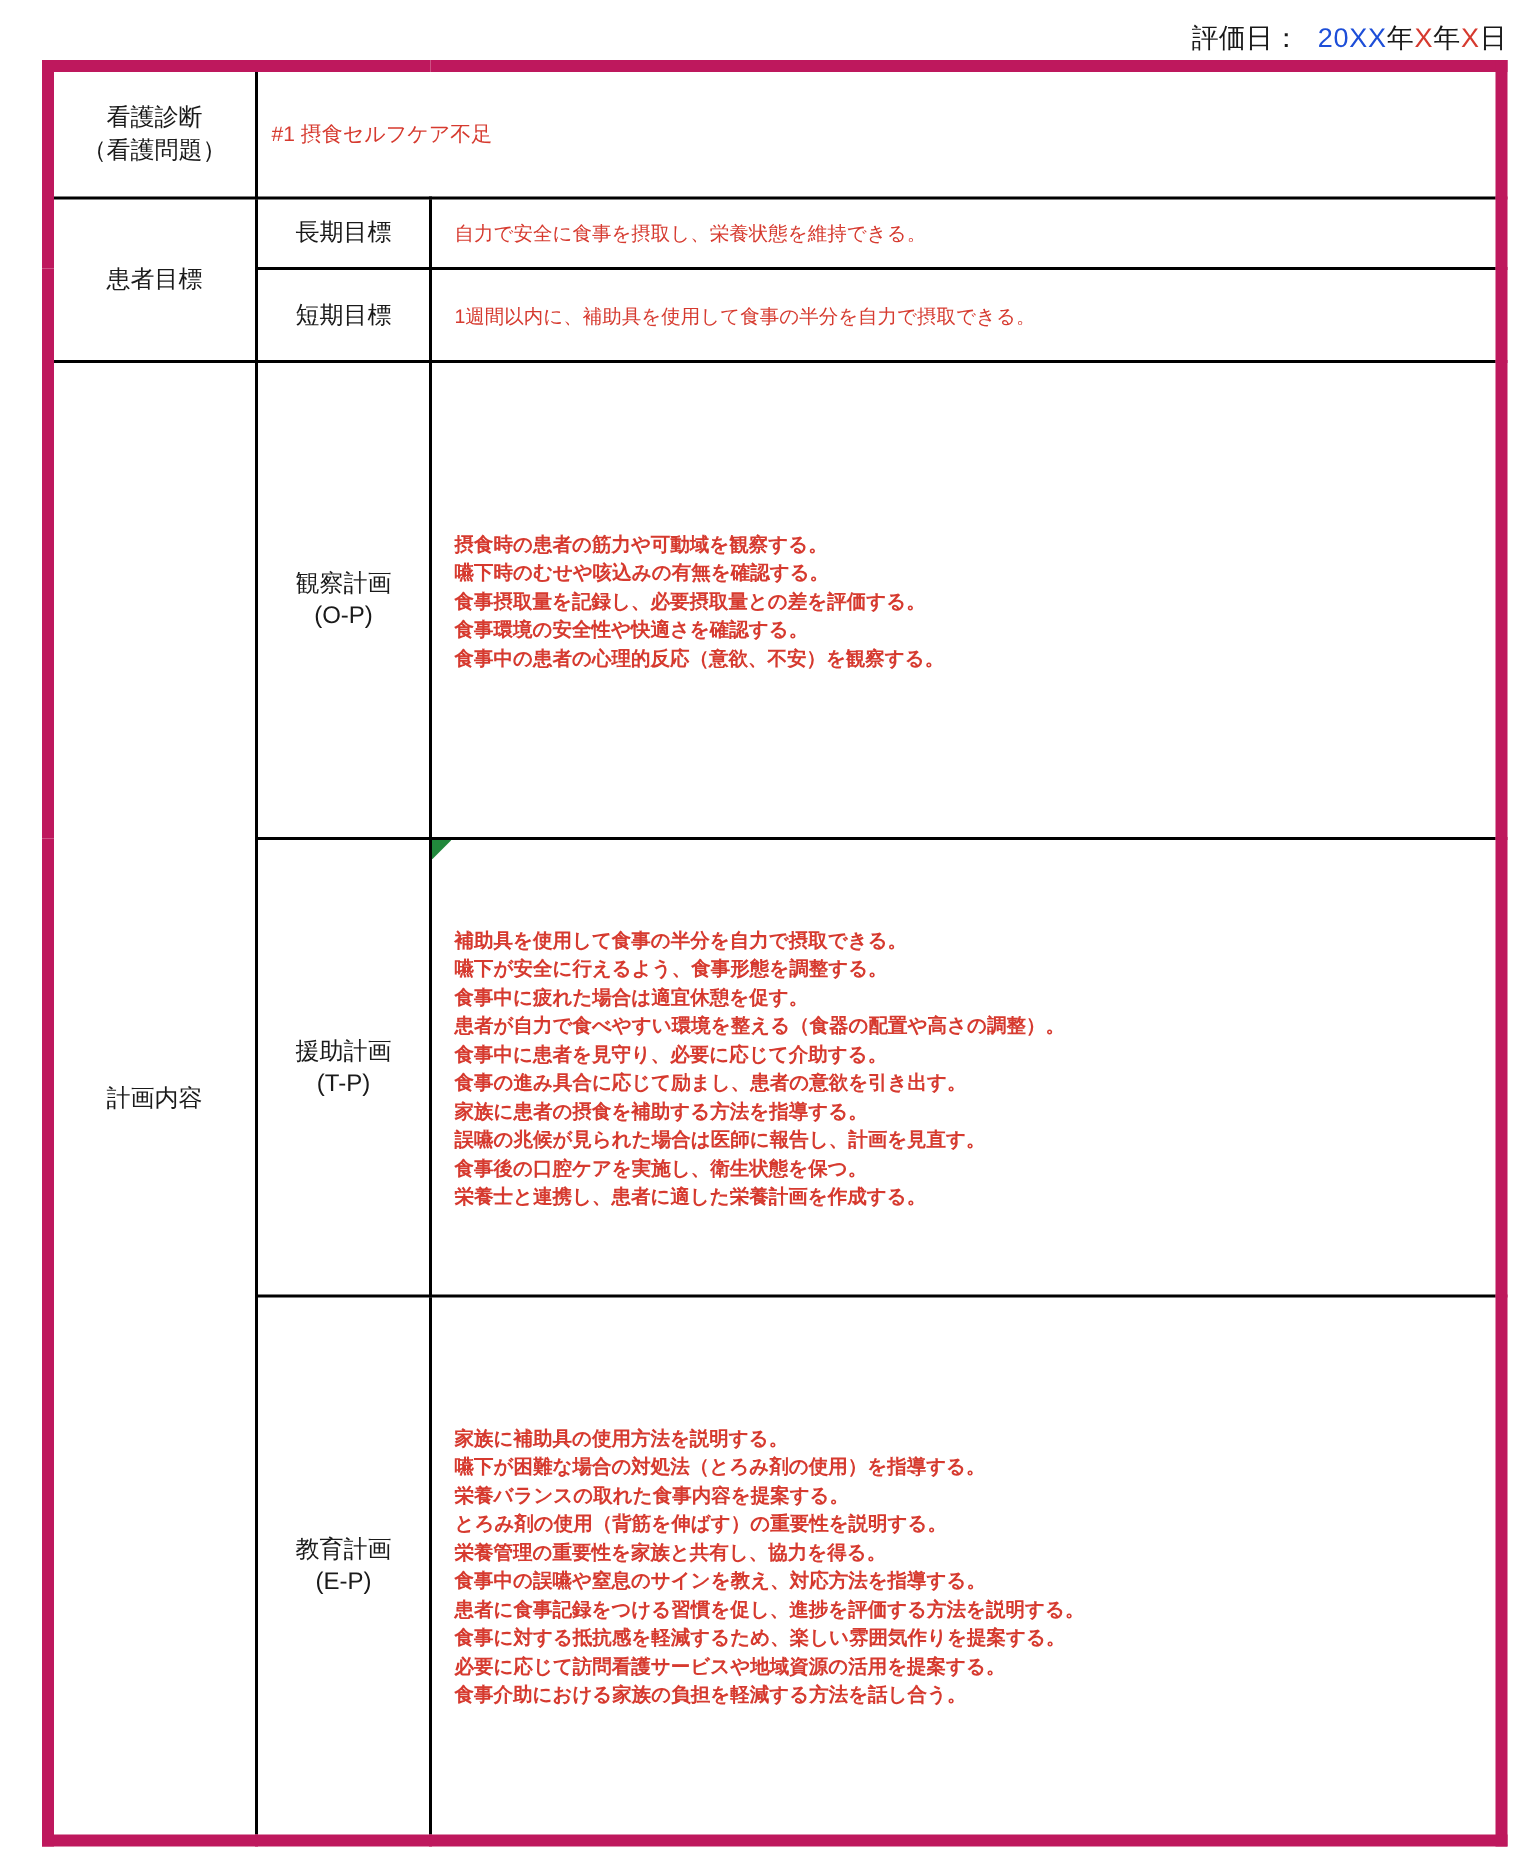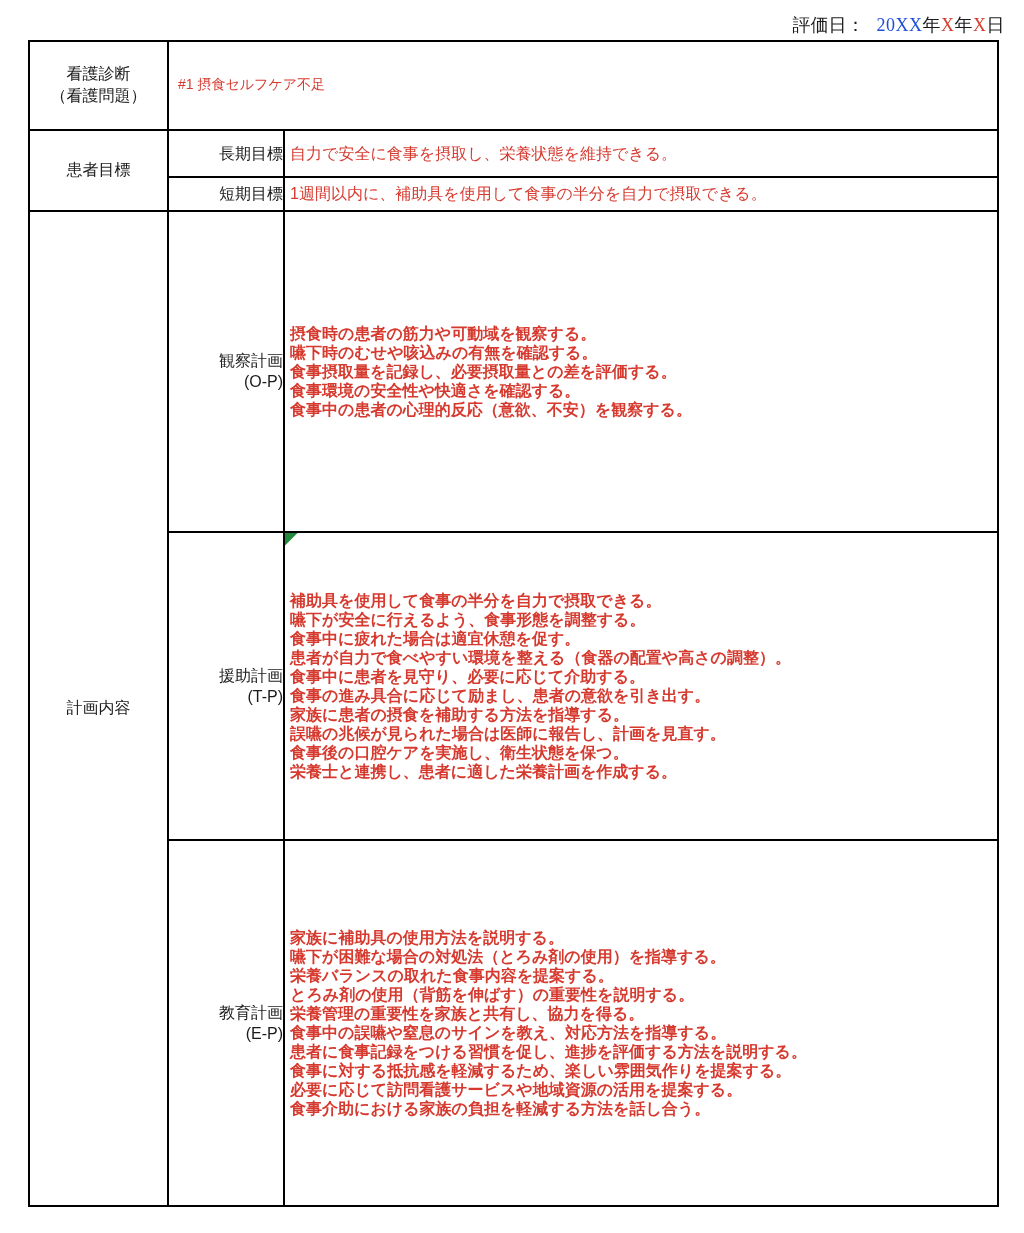--- a/index.html
+++ b/index.html
@@ -10,60 +10,60 @@
     position: relative;
     font-family: "Liberation Sans", "DejaVu Sans", sans-serif;
     color: #1a1a1a;
   }
 
   
   .date-line {
     position: absolute;
     top: 13px;
     right: 19px;
-    font-family: Liberation Serif, serif;
+    font-family: Liberation Sans, sans-serif;
     font-size: 18px;
     display: flex;
     align-items: baseline;
   }
   .date-line .eval-label { color: #1a1a1a; margin-right: 12px; }
   .date-line .date-value span { letter-spacing: 0.5px; }
 
   
   table.care-plan {
     position: absolute;
     left: 28px;
     top: 40px;
     width: 969px;
     height: 1167px;
     border-collapse: collapse;
     table-layout: fixed;
-    border: 1px solid #be185d;
+    border: 8px solid #be185d;
   }
   td {
     border: 2px solid #000;
     vertical-align: middle;
     font-size: 16px;
   }
   td.head-cell {
     text-align: center;
     line-height: 22px;
     color: #1a1a1a;
   }
   td.sub-cell {
-    text-align: right;
+    text-align: center;
     line-height: 21px;
     color: #1a1a1a;
   }
   td.value-cell {
     color: #d63a2f;
-    padding-left: 5px;
+    padding-left: 15px;
     padding-right: 4px;
     line-height: 19px;
-    font-size: 16px;
+    font-size: 13px;
     position: relative;
   }
   td.title-cell {
     color: #d63a2f;
     padding-left: 9px;
     font-size: 14px;
   }
   .list-block div { white-space: nowrap; font-weight: bold; }
 
   
@@ -107,21 +107,21 @@
     <td class="head-cell" rowspan="2">
       <span>患者目標</span>
     </td>
     <td class="sub-cell">
       <span>長期目標</span>
     </td>
     <td class="value-cell">
       <span>自力で安全に食事を摂取し、栄養状態を維持できる。</span>
     </td>
   </tr>
-  <tr style="height:33px">
+  <tr style="height:62px">
     <td class="sub-cell">
       <span>短期目標</span>
     </td>
     <td class="value-cell">
       <span>1週間以内に、補助具を使用して食事の半分を自力で摂取できる。</span>
     </td>
   </tr>
 
   <tr style="height:318px">
     <td class="head-cell" rowspan="3">

